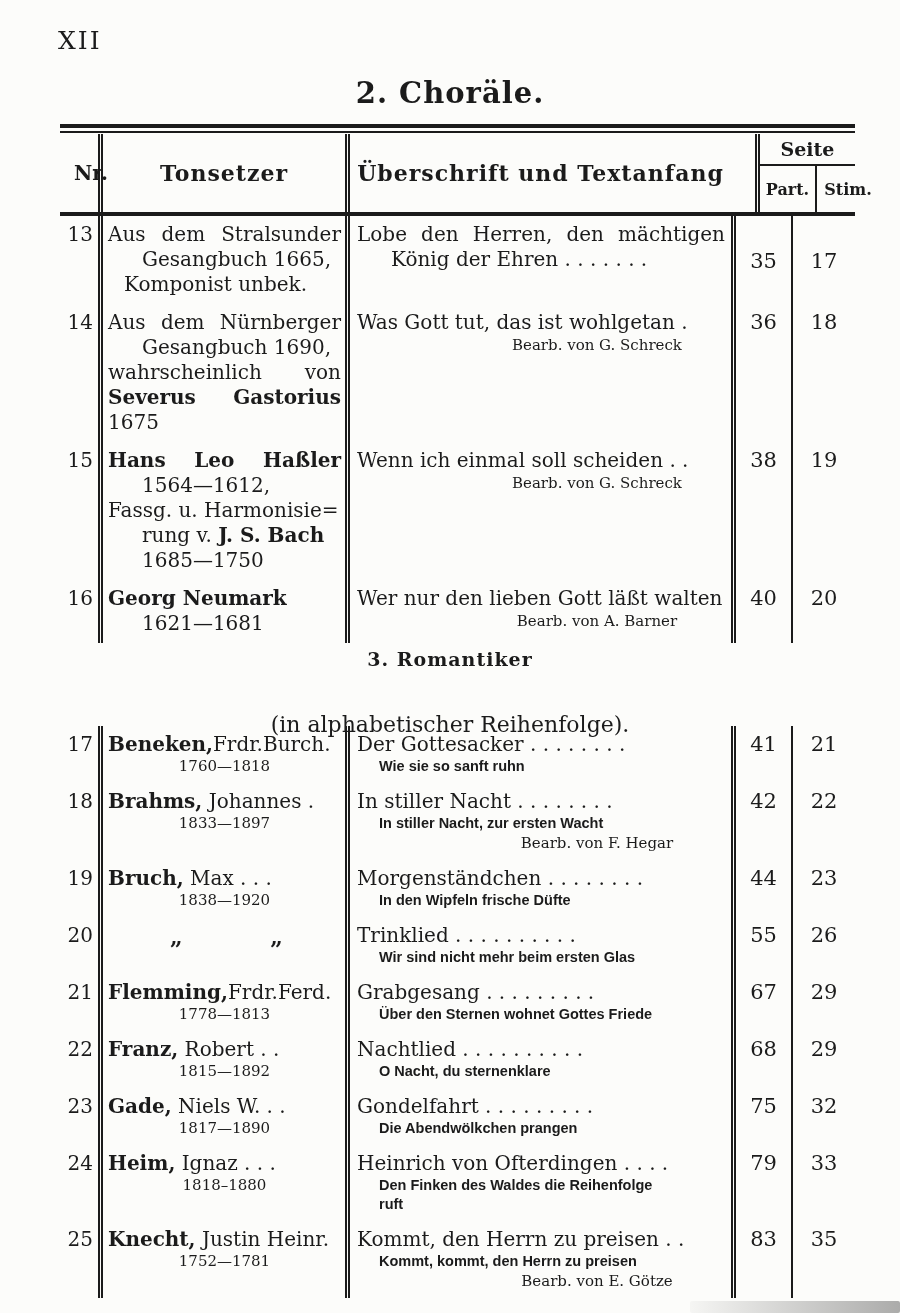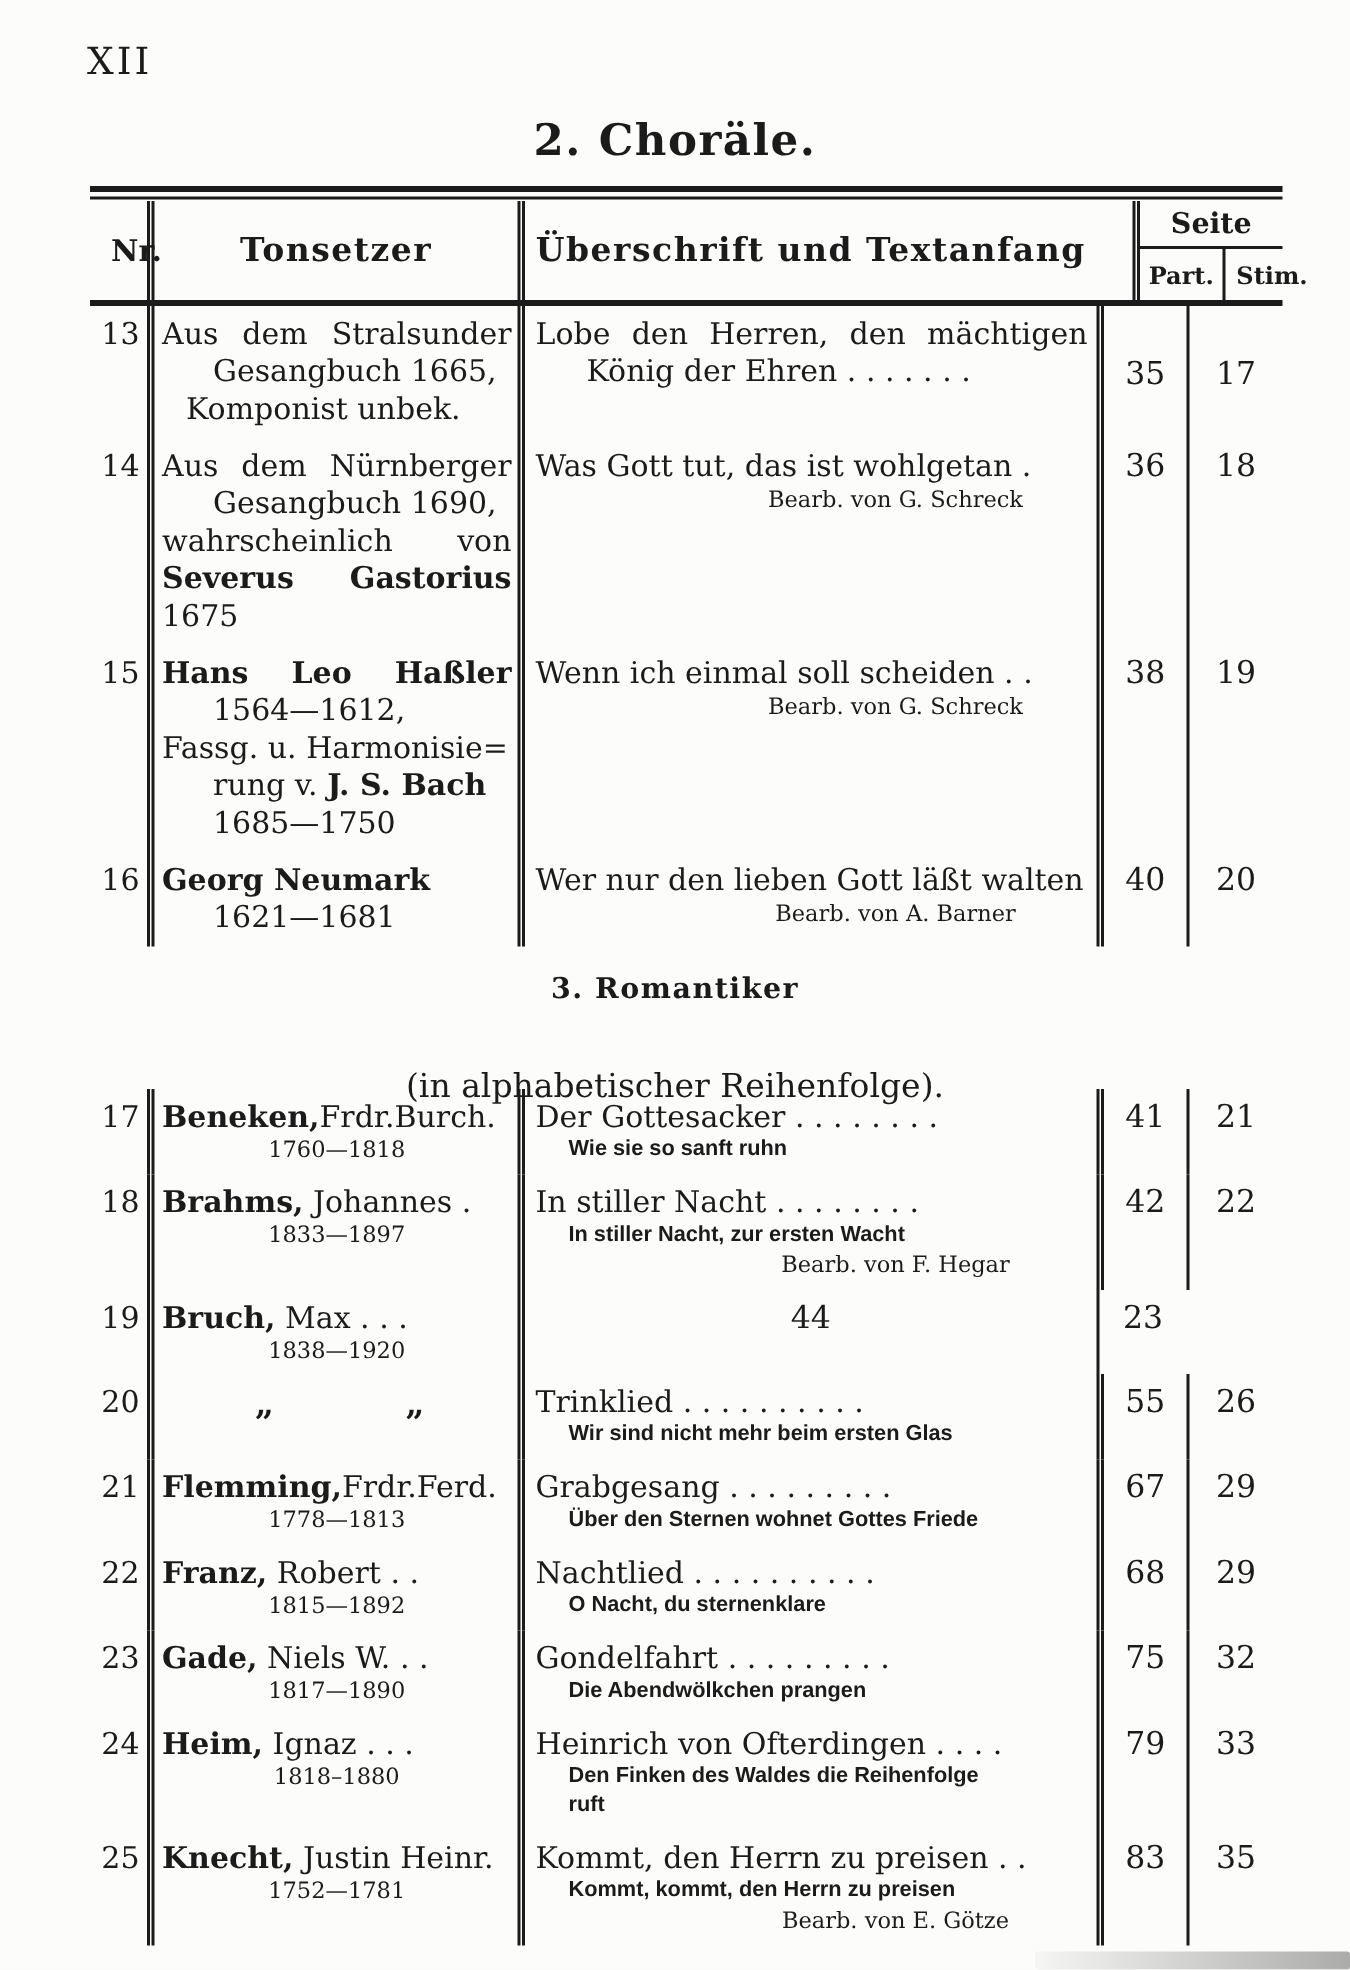--- a/index.html
+++ b/index.html
@@ -20,21 +20,21 @@
 
   .toprule{height:3px;border-top:4px solid #1b1b1b;border-bottom:2px solid #1b1b1b;}
 
   .thead{display:grid;grid-template-columns:38px 247px 386px 124px;border-bottom:4px solid #1b1b1b;margin-top:1px;}
   .h-nr{display:flex;align-items:center;justify-content:center;font-size:20px;font-weight:700;margin-left:24px;}
   .h-ton,.h-ueb{display:flex;align-items:center;justify-content:center;font-size:22px;font-weight:700;
                 border-left:5px double #1b1b1b;letter-spacing:1px;}
   .h-seite{border-left:5px double #1b1b1b;margin-left:24px;}
   .seite-top{height:30px;display:flex;align-items:center;justify-content:center;
              border-bottom:2px solid #1b1b1b;font-size:19px;font-weight:700;}
-  .seite-sub{display:grid;grid-template-columns:55px 64px;height:34px;}
+  .seite-sub{display:grid;grid-template-columns:55px 64px;height:46px;}
   .seite-sub .sp{display:flex;align-items:center;justify-content:center;font-size:16px;font-weight:700;}
   .seite-sub .sp.stim{border-left:2px solid #1b1b1b;}
 
   .trow{display:grid;grid-template-columns:38px 247px 386px 60px 64px;}
   .c-nr{font-size:20px;text-align:right;padding:6px 5px 0 0;}
   .c-ton{border-left:5px double #1b1b1b;padding:6px 4px 7px 5px;}
   .c-ent{border-left:5px double #1b1b1b;padding:6px 6px 7px 7px;}
   .c-part{border-left:5px double #1b1b1b;text-align:center;font-size:21px;padding-top:6px;}
   .c-stim{border-left:2px solid #1b1b1b;text-align:center;font-size:21px;padding-top:6px;}
   .c-part.pg1,.c-stim.pg1{padding-top:33px;}
@@ -171,20 +171,24 @@
           </div>
           <div class="c-part">42</div>
           <div class="c-stim">22</div>
         </div>
         <div class="trow">
           <div class="c-nr">19</div>
           <div class="c-ton">
             <div class="l "><span class="b">Bruch,</span><span> Max . . .</span></div>
             <div class="l date2"><span>1838—1920</span></div>
           </div>
+          <div class="c-ent">
+            <div class="l title"><span>Morgenständchen . . . . . . . .</span></div>
+            <div class="l incipit"><span>In den Wipfeln frische Düfte</span></div>
+          </div>
           <div class="c-part">44</div>
           <div class="c-stim">23</div>
         </div>
         <div class="trow">
           <div class="c-nr">20</div>
           <div class="c-ton">
             <div class="l ditto">
               <span>„</span>
               <span>„</span>
             </div>

